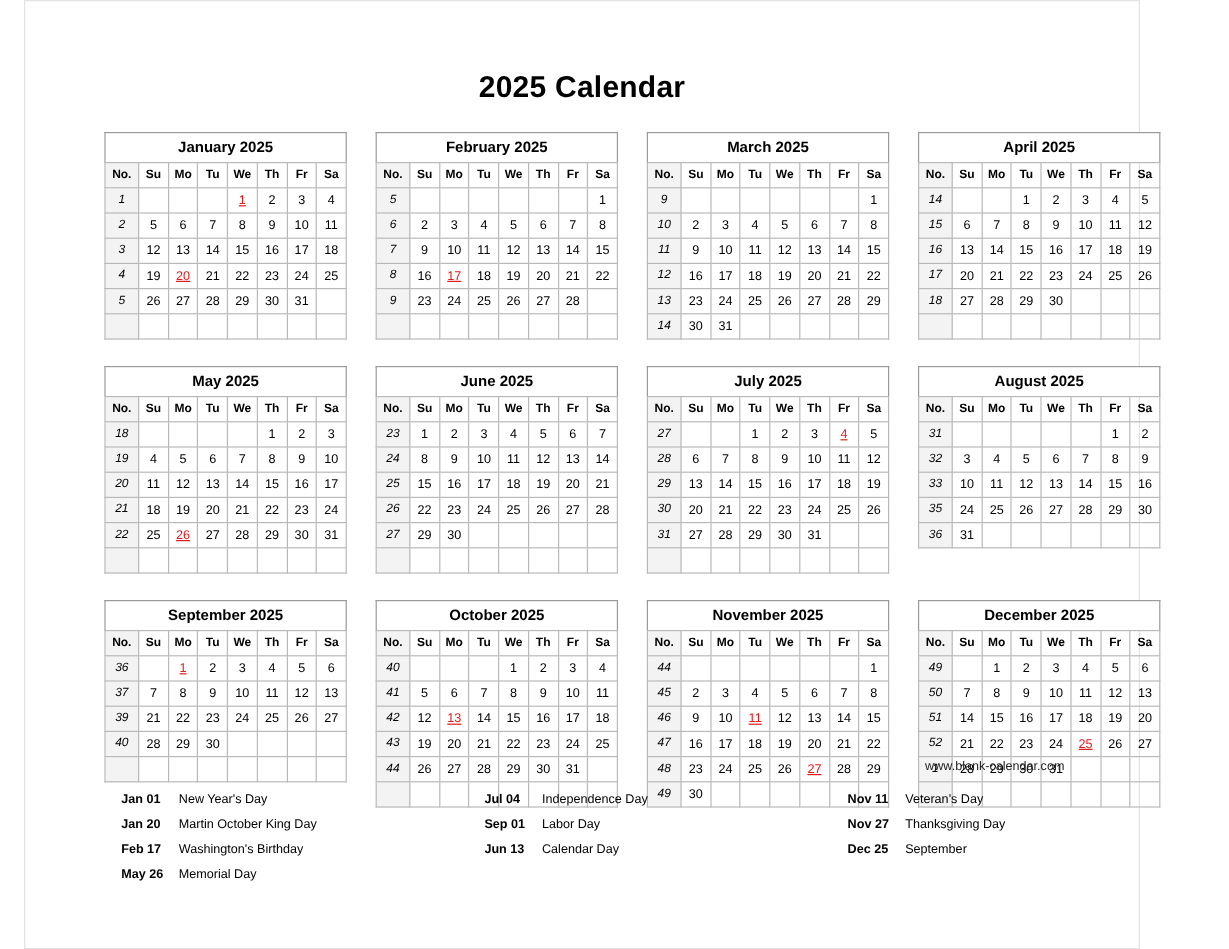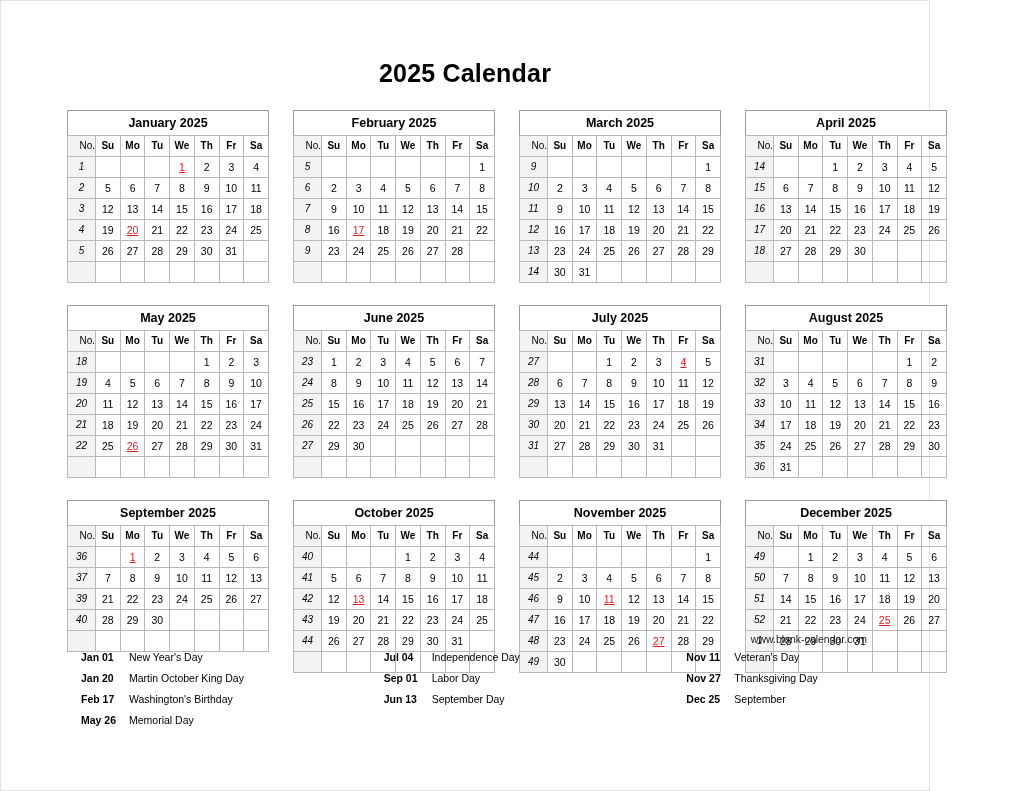--- a/index.html
+++ b/index.html
@@ -14,20 +14,21 @@
     color: #000000;
     overflow: hidden;
   }
   .page {
     position: relative;
     width: 930px;
     height: 791px;
     box-sizing: border-box;
     border: 1px solid #e3e3e3;
     background: #ffffff;
+    margin-left: 20px;
   }
   .title {
     text-align: center;
     font-size: 25px;
     font-weight: bold;
     margin-top: 58px;
     letter-spacing: 0.2px;
   }
   .grid {
     margin-top: 22px;
@@ -68,22 +69,21 @@
     font-size: 10px;
   }
   table.cal th.wk, table.cal td.wk {
     width: 27px;
     background: #f3f3f3;
     font-style: italic;
     font-size: 10px;
   }
   table.cal th.wk {
     font-style: normal;
-    font-weight: normal;
-    text-align: right;
+    font-weight: bold;
   }
   td.hol {
     color: #e01b1b;
     text-decoration: underline;
   }
   .site {
     position: absolute;
     right: 62px;
     top: 632px;
     font-size: 10.5px;
@@ -100,21 +100,21 @@
     display: grid;
     grid-template-columns: repeat(3, 1fr);
     column-gap: 10px;
   }
   .legend-col {
     display: flex;
     flex-direction: column;
   }
   .legend-row {
     display: flex;
-    align-items: flex-start;
+    align-items: flex-end;
     height: 21px;
     font-size: 10.5px;
   }
   .legend-date {
     width: 62px;
     font-weight: bold;
     text-align: left;
     padding-left: 14px;
     box-sizing: border-box;
   }
@@ -720,30 +720,20 @@
             </tr>
             <tr>
               <td class="wk">33</td>
               <td>10</td>
               <td>11</td>
               <td>12</td>
               <td>13</td>
               <td>14</td>
               <td>15</td>
               <td>16</td>
-            </tr>
-            <tr>
-              <td class="wk">34</td>
-              <td>17</td>
-              <td>18</td>
-              <td>19</td>
-              <td>20</td>
-              <td>21</td>
-              <td>22</td>
-              <td>23</td>
             </tr>
             <tr>
               <td class="wk">35</td>
               <td>24</td>
               <td>25</td>
               <td>26</td>
               <td>27</td>
               <td>28</td>
               <td>29</td>
               <td>30</td>
@@ -1094,21 +1084,21 @@
         <div class="legend-row">
           <div class="legend-date">Jul 04</div>
           <div class="legend-name">Independence Day</div>
         </div>
         <div class="legend-row">
           <div class="legend-date">Sep 01</div>
           <div class="legend-name">Labor Day</div>
         </div>
         <div class="legend-row">
           <div class="legend-date">Jun 13</div>
-          <div class="legend-name">September Day</div>
+          <div class="legend-name">Calendar Day</div>
         </div>
       </div>
       <div class="legend-col">
         <div class="legend-row">
           <div class="legend-date">Nov 11</div>
           <div class="legend-name">Veteran's Day</div>
         </div>
         <div class="legend-row">
           <div class="legend-date">Nov 27</div>
           <div class="legend-name">Thanksgiving Day</div>

